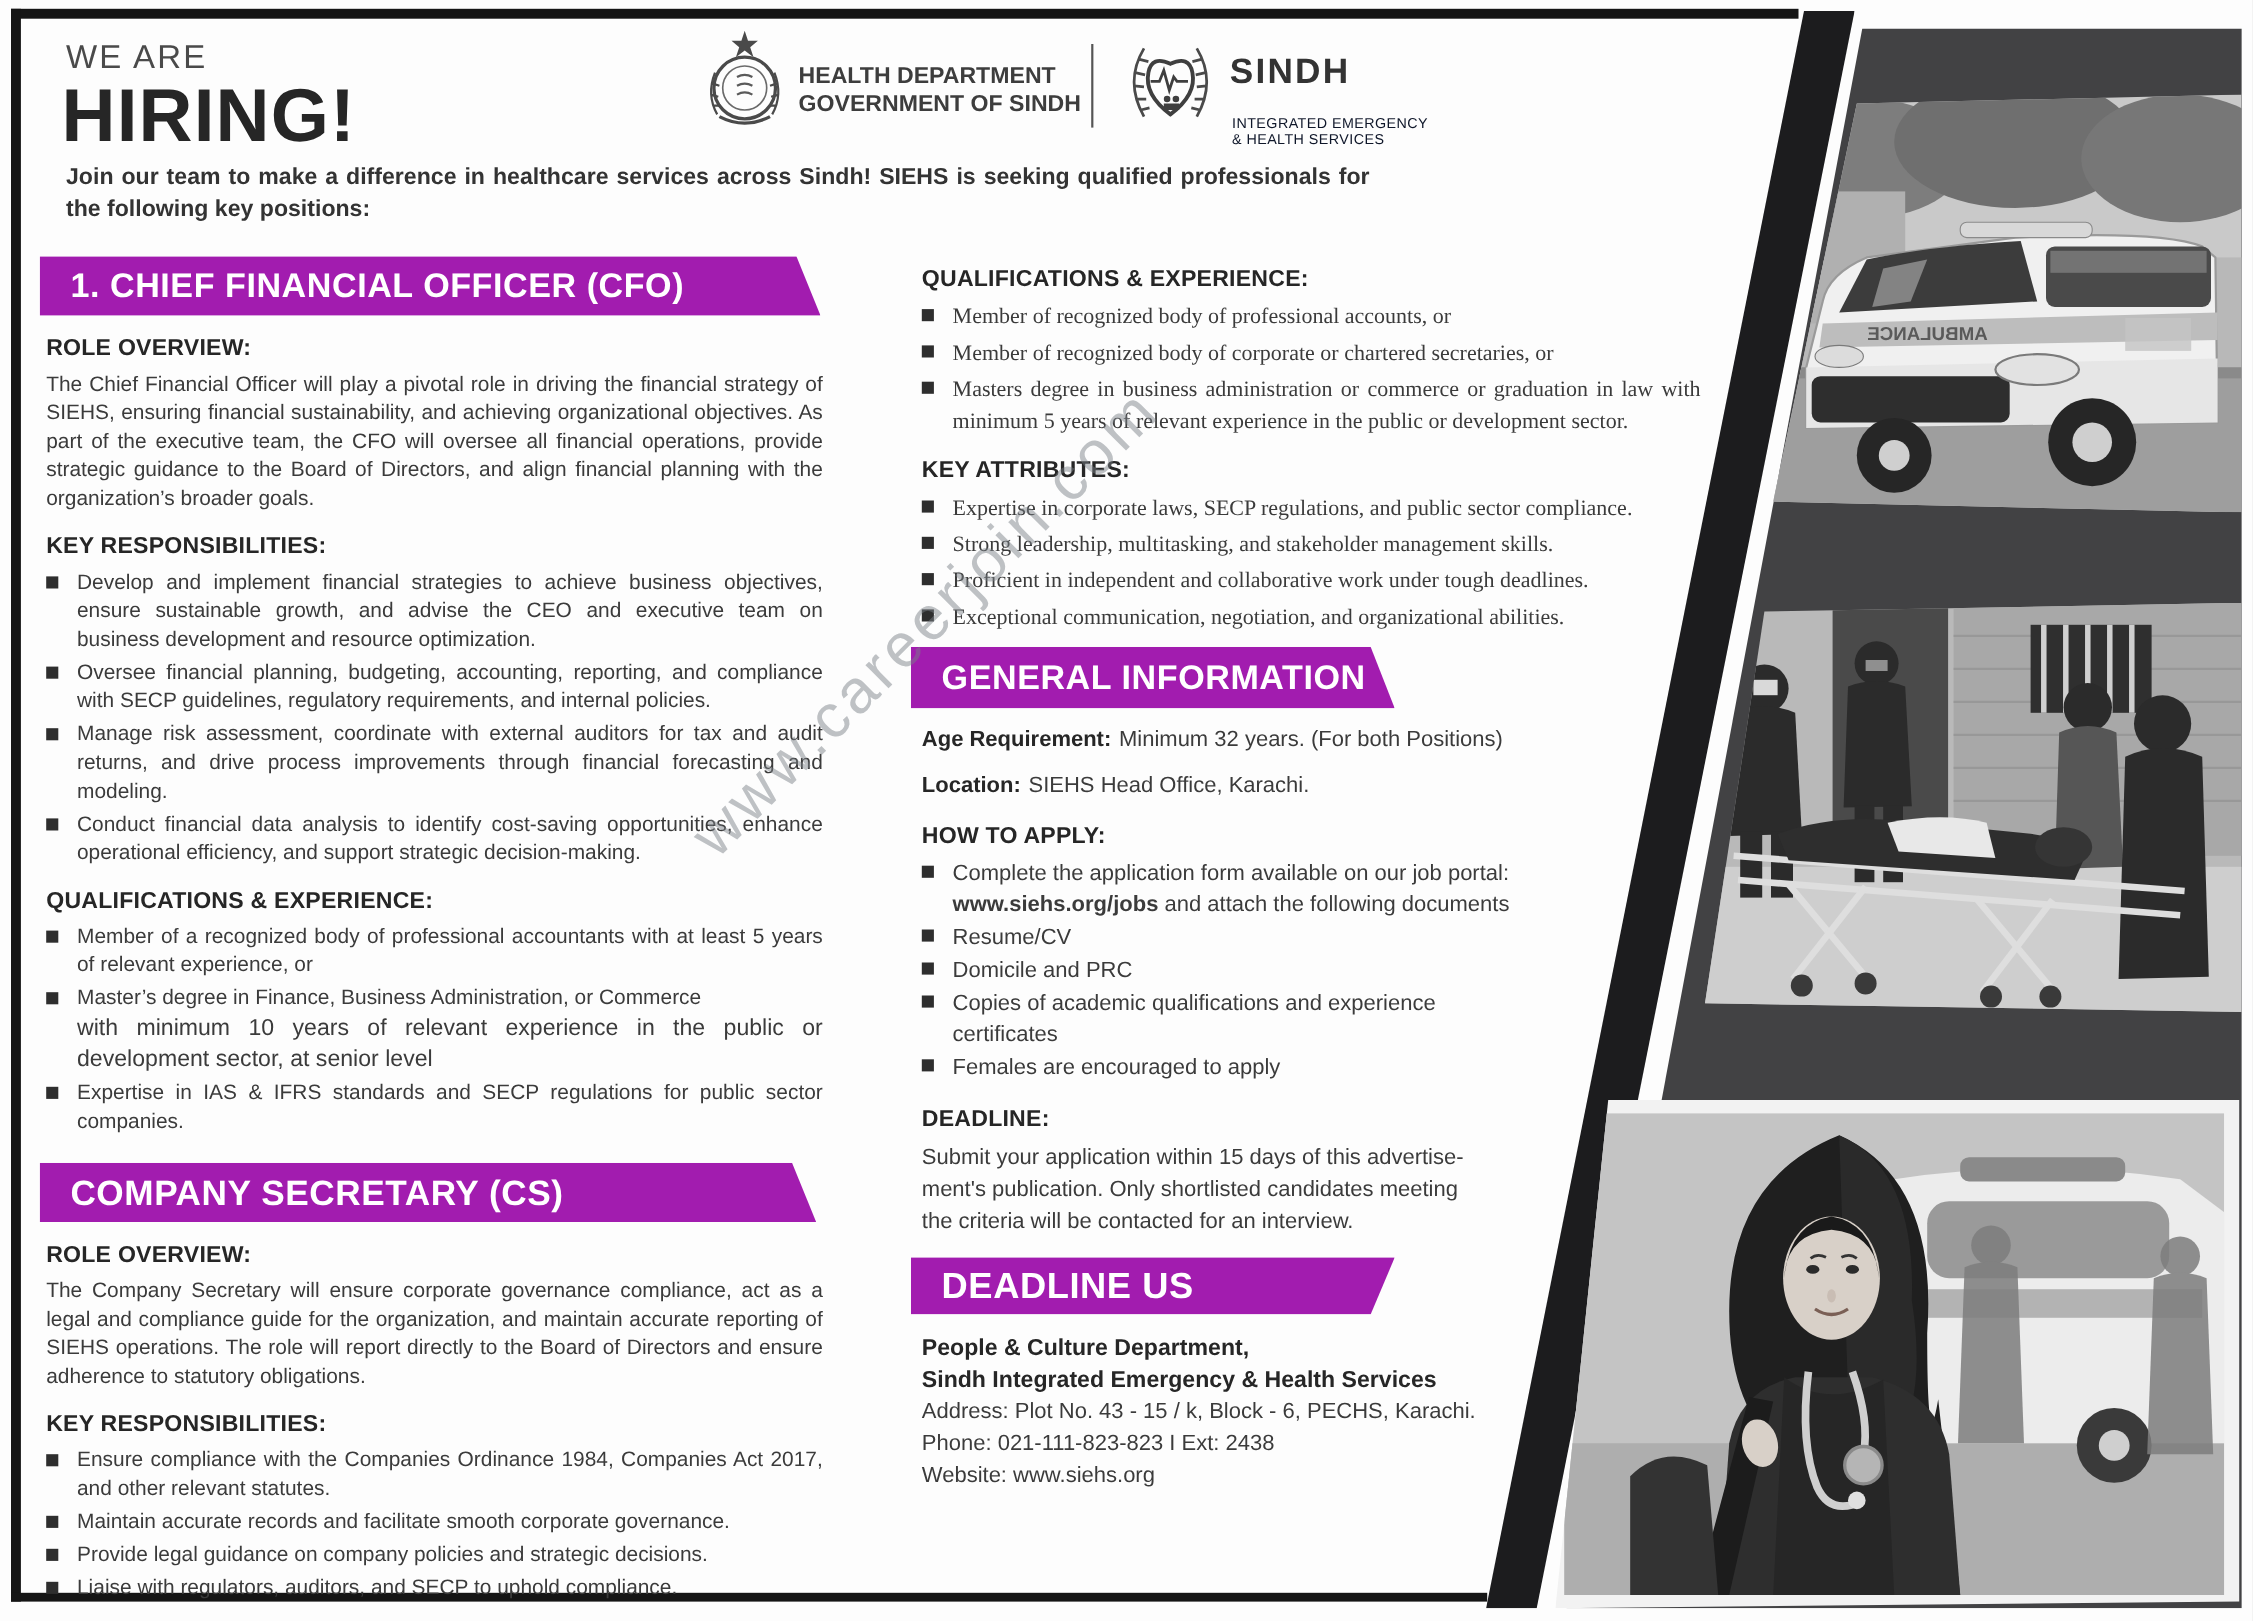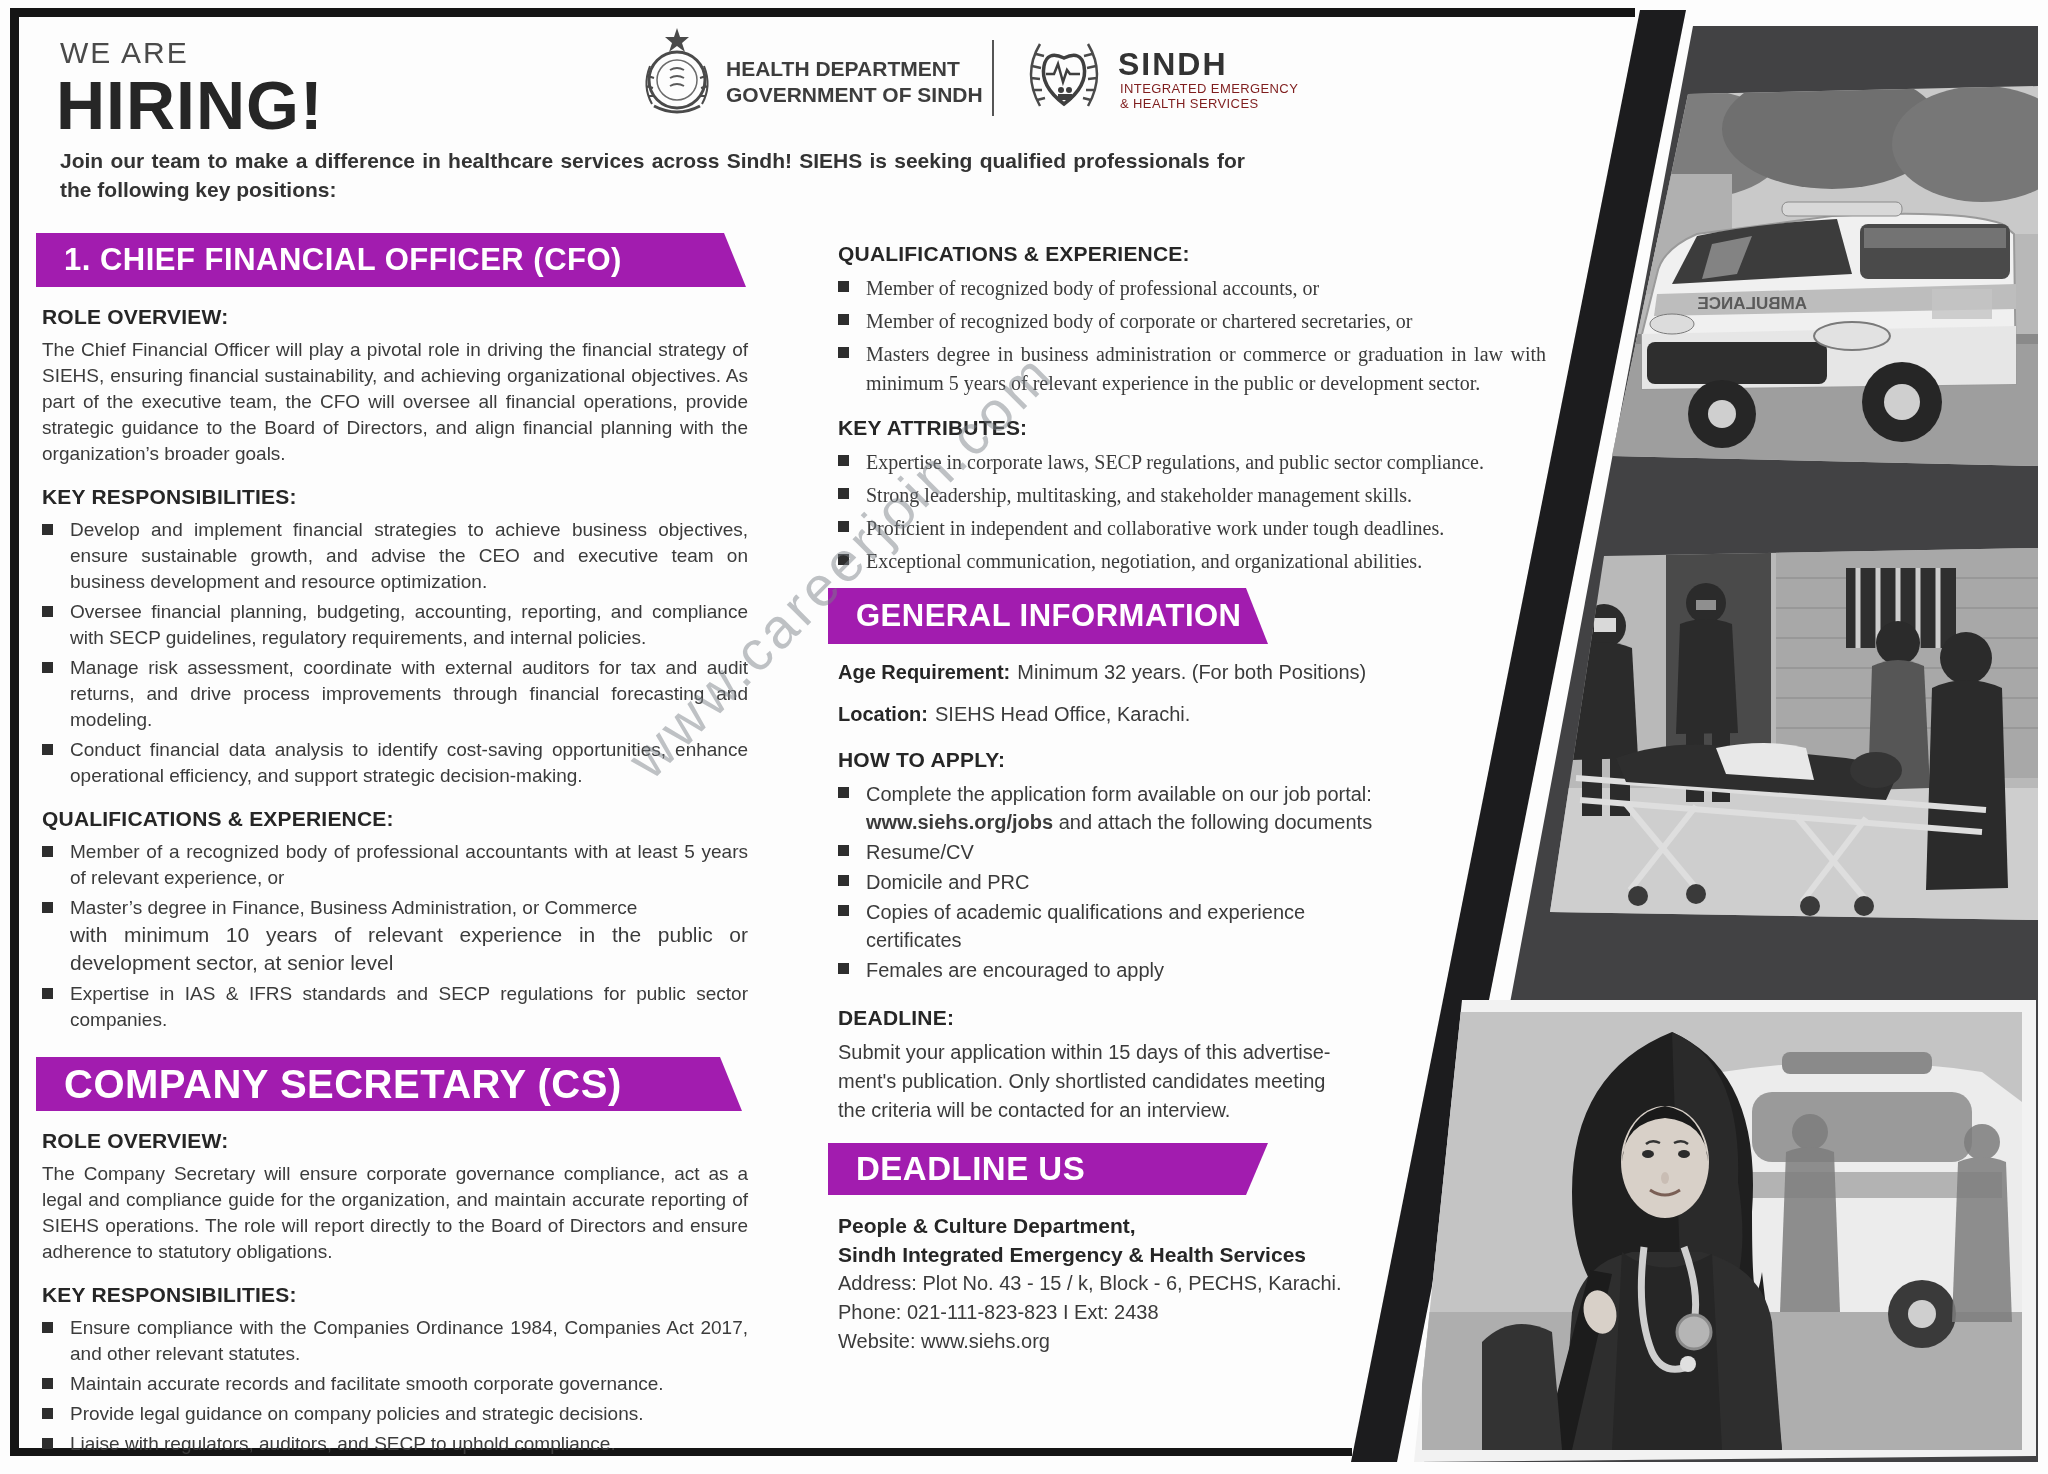--- a/index.html
+++ b/index.html
@@ -26,31 +26,31 @@
         clip-path:polygon(54px 0px,628px 0px,628px 456px,6px 462px);}
   #photo3 svg{position:absolute;left:14px;top:12px;}
   
   .we-are{position:absolute;left:60px;top:36px;font-size:30px;letter-spacing:2px;color:#4a4a4a;z-index:3;}
   .hiring{position:absolute;left:56px;top:66px;font-size:68px;font-weight:800;letter-spacing:1px;color:#262626;z-index:3;}
   .crest{position:absolute;left:640px;top:26px;z-index:3;}
   .dept{position:absolute;left:726px;top:56px;font-size:21px;font-weight:bold;color:#3d3d3d;line-height:26px;z-index:3;}
   .logo-divider{position:absolute;left:992px;top:40px;width:2px;height:76px;background:#555;z-index:3;}
   .emblem{position:absolute;left:1020px;top:34px;z-index:3;}
   .siehs-word{position:absolute;left:1118px;top:46px;font-size:32px;font-weight:800;letter-spacing:2px;color:#333;z-index:3;}
-  .siehs-sub{position:absolute;left:1120px;top:81px;font-size:13px;color:#7f1d1d;line-height:15px;letter-spacing:.4px;z-index:3;}
+  .siehs-sub{position:absolute;left:1120px;top:104px;font-size:13px;color:#0f172a;line-height:15px;letter-spacing:.4px;z-index:3;}
   .intro{position:absolute;left:60px;top:146px;width:1185px;font-size:21px;font-weight:bold;color:#333;line-height:29px;z-index:3;text-align:justify;}
   
   .banner{background:#a21caf;color:#fff;font-weight:bold;display:flex;align-items:center;padding-left:28px;box-sizing:border-box;}
   .banner.cut-right{clip-path:polygon(0 0,calc(100% - 22px) 0,100% 100%,0 100%);}
   .banner.cut-right-rev{clip-path:polygon(0 0,100% 0,calc(100% - 22px) 100%,0 100%);}
   
   .col-left{position:absolute;left:36px;top:233px;width:712px;z-index:3;}
   .col-mid{position:absolute;left:828px;top:236px;width:718px;z-index:3;}
   .b1{height:54px;width:710px;font-size:31px;letter-spacing:.5px;}
-  .b2{height:54px;width:706px;font-size:40px;letter-spacing:.5px;margin-top:24px;}
+  .b2{height:54px;width:706px;font-size:32px;letter-spacing:.5px;margin-top:24px;}
   .b3{height:56px;width:440px;font-size:31px;letter-spacing:.5px;margin-top:12px;}
   .b4{height:52px;width:440px;font-size:33px;letter-spacing:.5px;margin-top:18px;}
   .sec-title{font-size:21px;font-weight:bold;color:#262626;margin:18px 0 8px 6px;letter-spacing:.2px;}
   .col-mid .sec-title{margin-left:10px;}
   .para{font-size:19px;line-height:26px;text-align:justify;margin:0 0 0 6px;color:#3b3b3b;}
   ul.blist{list-style:none;margin:2px 0 0 6px;padding:0;}
   .col-mid ul.blist{margin-left:10px;}
   li.bullet{display:flex;gap:17px;margin:4px 0;}
   .sq{flex:0 0 11px;height:11px;background:#2e2e2e;margin-top:7px;}
   .bt{font-size:19px;line-height:26px;text-align:justify;color:#3b3b3b;}

